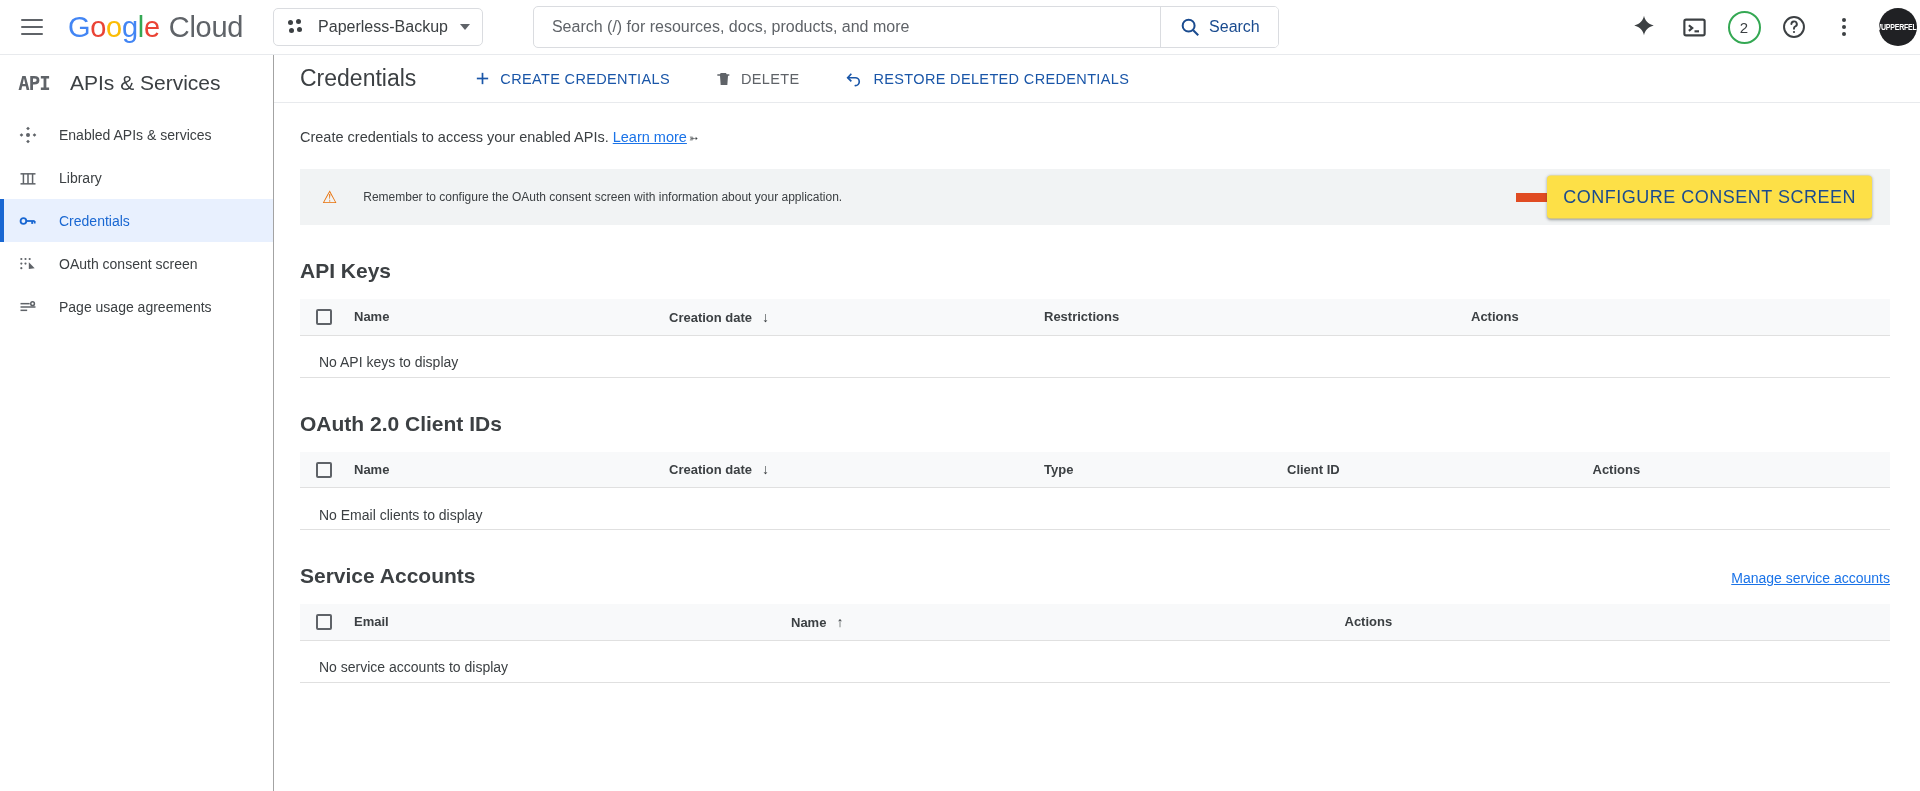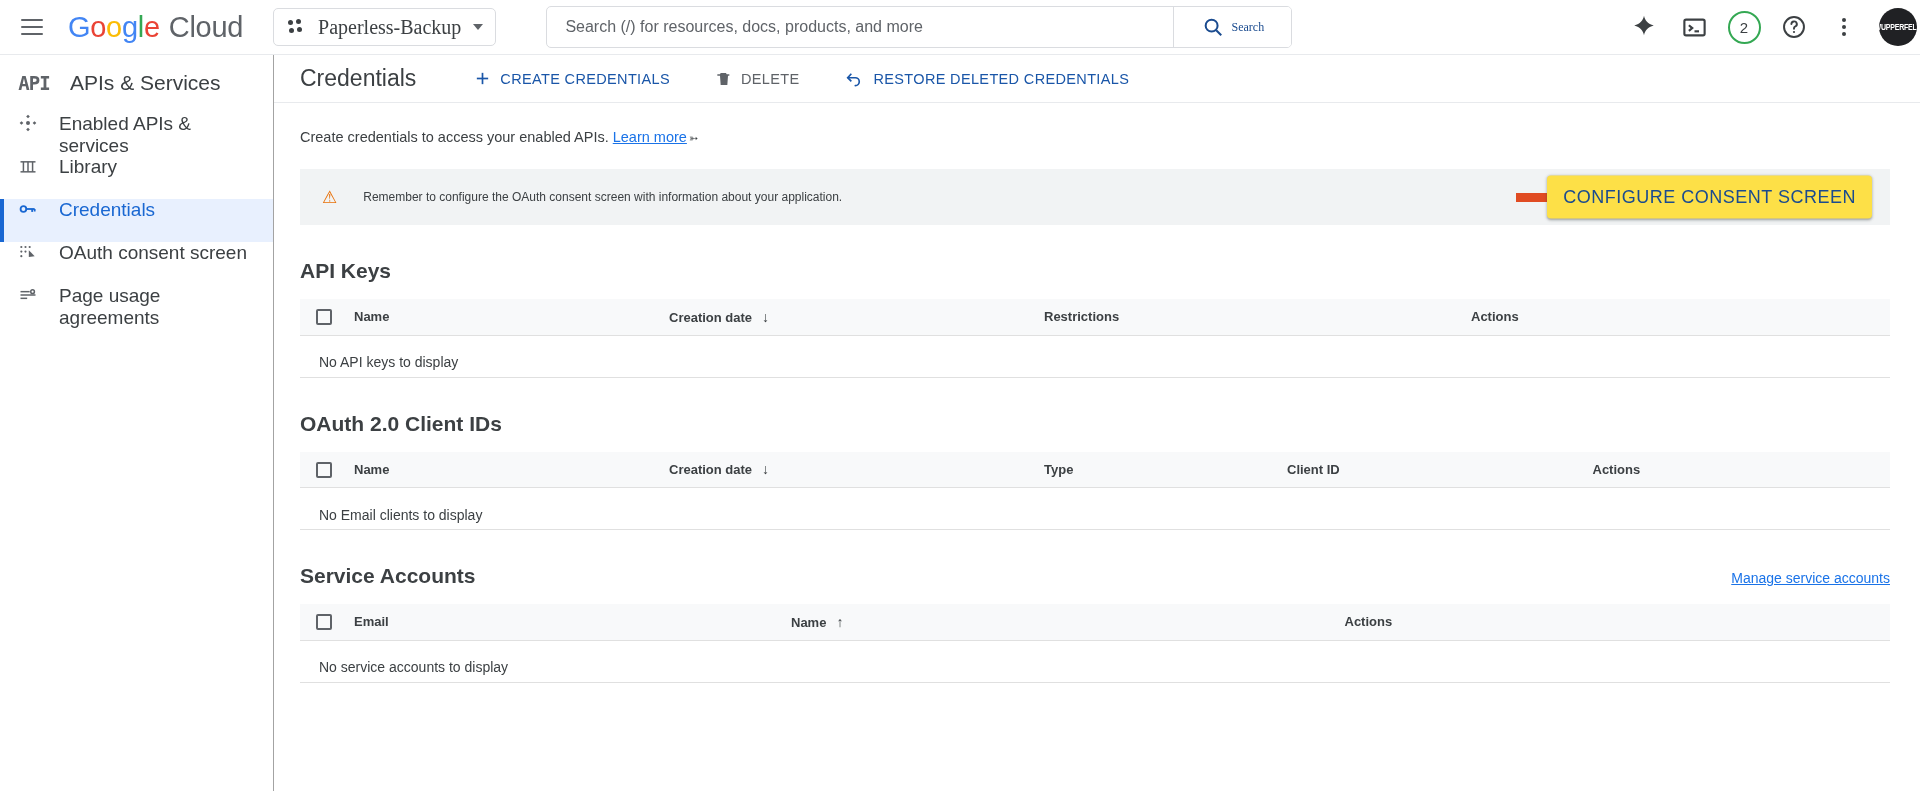--- a/index.html
+++ b/index.html
@@ -54,21 +54,21 @@
   }
   .proj-icon { position: relative; width: 18px; height: 16px; flex:0 0 auto; }
   .proj-icon i {
     position:absolute; background:#3c4043; border-radius:50%;
     width:5px; height:5px; display:block;
   }
   .proj-icon i:nth-child(1){ left:0;  top:1px; }
   .proj-icon i:nth-child(2){ left:8px; top:0px; }
   .proj-icon i:nth-child(3){ left:1px; top:9px; }
   .proj-icon i:nth-child(4){ left:9px; top:8px; }
-  .proj-name { font-size: 20px; color:#3c4043; white-space: nowrap; font-family: Liberation Serif, serif; }
+  .proj-name { font-size: 16px; color:#3c4043; white-space: nowrap; }
   .caret {
     width:0;height:0;border-left:5px solid transparent;border-right:5px solid transparent;
     border-top:6px solid #5f6368; margin-left:auto;
   }
 
   .searchwrap {
     margin-left: 50px;
     height: 42px;
     flex: 0 0 746px;
     display: flex;
@@ -86,21 +86,21 @@
     font-family: "Liberation Sans", sans-serif;
     background: transparent;
   }
   .search-input::placeholder { color:#5f6368; }
   .search-btn {
     flex: 0 0 auto;
     width: 118px;
     border-left: 1px solid #dadce0;
     display: flex; align-items: center; justify-content: center;
     gap: 8px; cursor: pointer; background:#fff;
-    color: #1a4b8f; font-size: 12px; font-family: Liberation Serif, serif;
+    color: #1a4b8f; font-size: 16px;
   }
 
   .topicons { display:flex; align-items:center; gap: 4px; margin-left: auto; }
   .ticon {
     width: 46px; height: 46px; border-radius: 50%;
     display:flex; align-items:center; justify-content:center;
     cursor: pointer; color:#3c4043;
   }
   .notif-ring {
     width: 33px; height: 33px; border-radius: 50%;
@@ -138,24 +138,24 @@
   .api-logo {
     font-family: "DejaVu Sans Mono", monospace;
     font-size: 19px; font-weight: bold; color:#5f6368;
     letter-spacing: -1px; width: 40px; text-align:center;
   }
   .svc-title { font-size: 21px; color:#3c4043; white-space:nowrap; }
 
   .nav { margin-top: 6px; }
   .navitem {
     height: 43px;
-    display:flex; align-items:flex-start; gap: 17px;
+    display:flex; align-items:center; gap: 17px;
     padding: 0 14px 0 14px;
     cursor:pointer; position:relative;
-    font-size: 19px; color:#3c4043;
+    font-size: 14px; color:#3c4043;
   }
   .navitem .nico {
     width: 28px; display:flex; align-items:center; justify-content:center;
     color:#5f6368; flex: 0 0 28px;
   }
   .navitem.active { background:#e8f0fe; color:#1967d2; }
   .navitem.active .nico { color:#1967d2; }
   .navitem.active::before {
     content:""; position:absolute; left:0; top:0; bottom:0; width:4px; background:#1967d2;
   }

